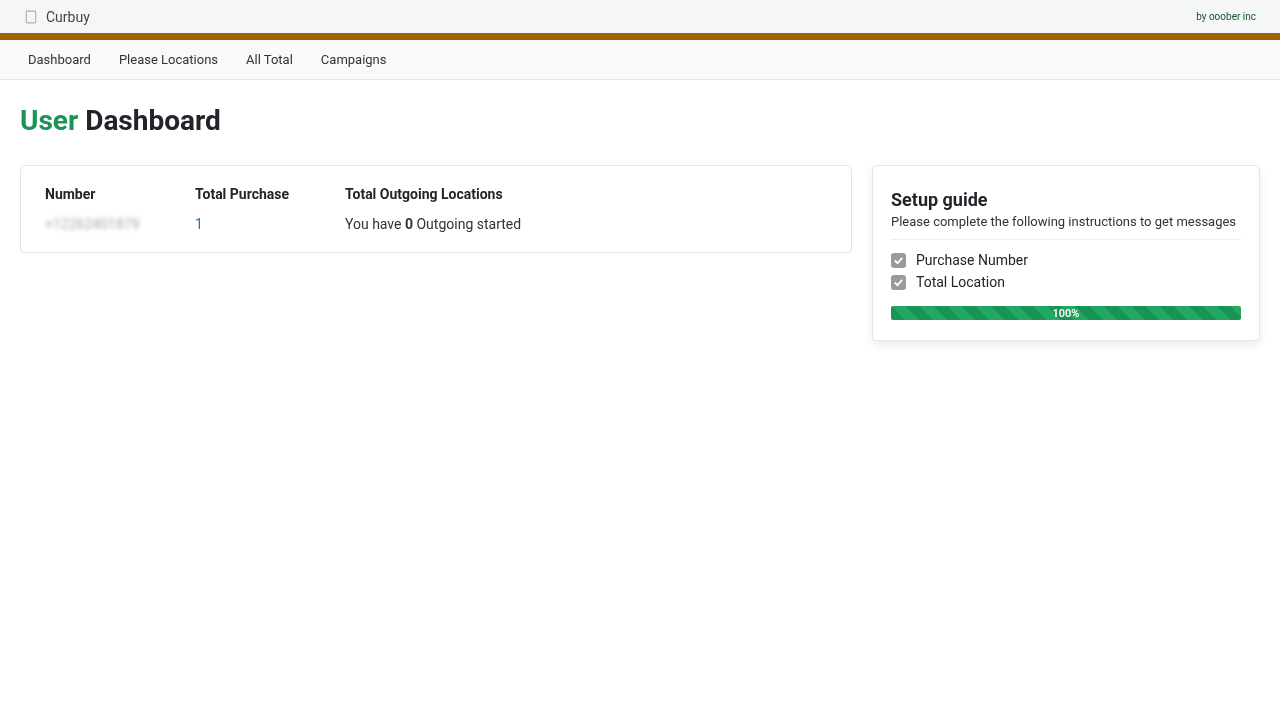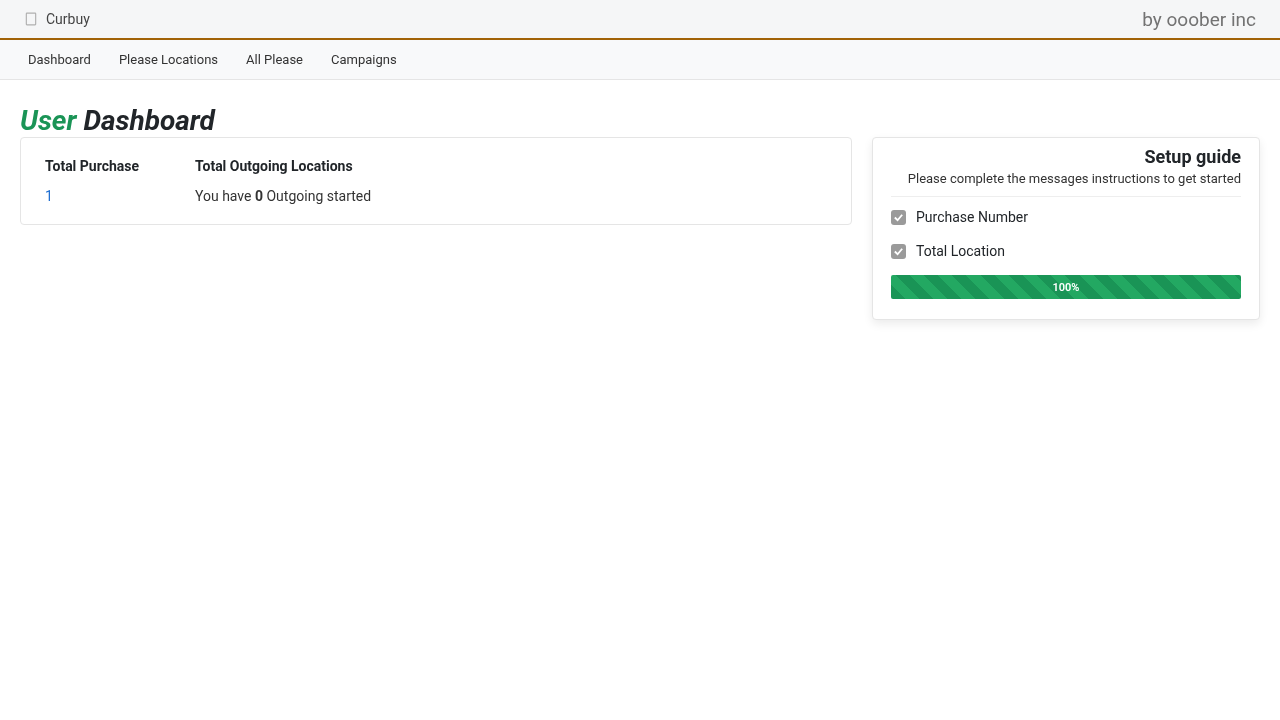--- a/index.html
+++ b/index.html
@@ -8,40 +8,40 @@
     font-size: 14px;
     color: #212529;
     background: #fff;
     width: 1280px;
     height: 720px;
     overflow: hidden;
   }
   .topbar {
     height: 40px;
     background: #f5f6f7;
-    border-bottom: 2px solid #a16207;
+    border-bottom: 7px solid #a16207;
     display: flex;
     align-items: center;
     justify-content: space-between;
     padding: 0 24px;
   }
   .brand {
     display: flex;
     align-items: center;
     gap: 8px;
     color: #444;
     font-size: 14px;
   }
   .brand-icon {
     color: #b0b0b0;
     display: inline-flex;
   }
   .byline {
-    color: #737373;
-    font-size: 19px;
+    color: #14532d;
+    font-size: 10px;
   }
   .navbar {
     height: 40px;
     background: #f8f9fa;
     border-bottom: 1px solid #e5e5e5;
     display: flex;
     align-items: center;
     padding: 0 28px;
     gap: 28px;
   }
@@ -49,21 +49,21 @@
     color: #333;
     font-size: 13px;
     cursor: pointer;
   }
   .content {
     padding: 24px 20px;
   }
   .page-title {
     font-size: 28px;
     font-weight: 700;
-    font-style: italic;
+    margin-bottom: 28px;
   }
   .page-title .accent {
     color: #1a9456;
   }
   .row {
     display: flex;
     gap: 20px;
     align-items: flex-start;
   }
   .card {
@@ -98,40 +98,39 @@
   }
   .link {
     color: #1f6fd1;
     cursor: pointer;
   }
   .bold {
     font-weight: 700;
   }
   .setup-card {
     flex: 1;
-    padding: 8px 18px 20px 18px;
+    padding: 23px 18px 20px 18px;
     box-shadow: 0 4px 10px rgba(0,0,0,0.08);
-    text-align: right;
   }
   .setup-title {
     font-size: 18px;
     font-weight: 700;
     margin-bottom: 4px;
   }
   .setup-sub {
     font-size: 13px;
     color: #333;
     padding-bottom: 10px;
     border-bottom: 1px solid #eee;
     margin-bottom: 12px;
   }
   .setup-list {
     display: flex;
     flex-direction: column;
-    gap: 18px;
+    gap: 6px;
     margin-bottom: 16px;
   }
   .setup-item {
     display: flex;
     align-items: center;
     gap: 10px;
     font-size: 14px;
     cursor: pointer;
   }
   .checkbox {
@@ -143,21 +142,21 @@
     align-items: center;
     justify-content: center;
     color: #fff;
     flex-shrink: 0;
   }
   .checkbox svg {
     width: 11px;
     height: 11px;
   }
   .progress {
-    height: 24px;
+    height: 14px;
     border-radius: 2px;
     background: repeating-linear-gradient(
       45deg,
       #1a9456,
       #1a9456 10px,
       #23a862 10px,
       #23a862 20px
     );
     display: flex;
     align-items: center;
@@ -184,54 +183,58 @@
         </svg>
     </span>
     <span>Curbuy</span>
   </div>
   <div class="byline">by ooober inc</div>
 </div>
 
 <div class="navbar">
   <span class="nav-item">Dashboard</span>
   <span class="nav-item">Please Locations</span>
-  <span class="nav-item">All Please</span>
+  <span class="nav-item">All Total</span>
   <span class="nav-item">Campaigns</span>
 </div>
 
 <div class="content">
   <h1 class="page-title">
     <span class="accent">User</span><span> Dashboard</span>
   </h1>
 
   <div class="row">
 
     <div class="card stats-card">
       <div class="stats-grid">
 
+        <div class="stat" style="min-width:110px">
+          <div class="stat-label">Number</div>
+          <div class="stat-value blurred">+12262401879</div>
+        </div>
 
         <div class="stat" style="min-width:110px">
           <div class="stat-label">Total Purchase</div>
           <div class="stat-value link">1</div>
         </div>
 
 
         <div class="stat" style="min-width:230px">
           <div class="stat-label">Total Outgoing Locations</div>
           <div class="stat-value">
             <span>You have </span><span class="bold">0</span><span> Outgoing started</span>
           </div>
         </div>
 
       </div>
     </div>
 
     <div class="card setup-card">
       <div class="setup-title">Setup guide</div>
-      <div class="setup-sub">Please complete the messages instructions to get started</div>
+      <div class="setup-sub">Please complete the following instructions to get messages</div>
 
       <div class="setup-list">
         <div class="setup-item">
           <span class="checkbox">
             <svg viewBox="0 0 24 24" fill="none" stroke="currentColor" stroke-width="4">
                 <polyline points="4 12 10 18 20 6"></polyline>
               </svg>
           </span>
           <span>Purchase Number</span>
         </div>

